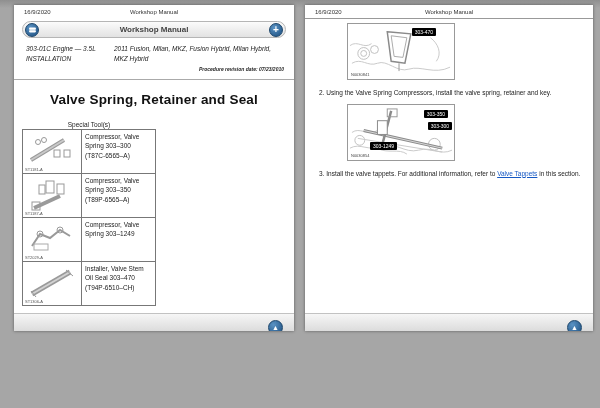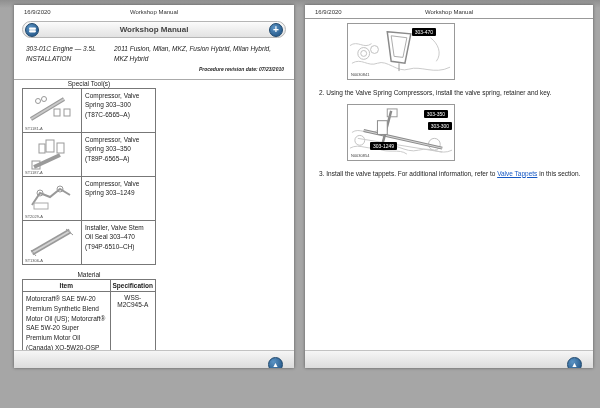--- a/index.html
+++ b/index.html
@@ -1,18 +1,18 @@
 <!DOCTYPE html>
 <html><head>
 <meta charset="utf-8">
 <style>
   * { margin:0; padding:0; box-sizing:border-box; }
   html,body { width:600px; height:408px; }
   body { font-family:"Liberation Sans", sans-serif; background:#a6a6a6; overflow:hidden; }
-  #stage { position:relative; width:600px; height:368px; background:linear-gradient(#8f8f8f, #a6a6a6 8px); }
+  #stage { position:relative; width:600px; height:331px; background:linear-gradient(#8f8f8f, #a6a6a6 8px); }
 
   .page { position:absolute; top:5px; bottom:0; background:#fff; box-shadow:0 0 3px rgba(0,0,0,.45); overflow:hidden; }
   #page-left  { left:14px;  width:280px; }
   #page-right { left:305px; width:288px; }
 
   .page-head { display:flex; align-items:center; padding:4px 10px 2px 10px; font-size:6px; color:#333; }
   .page-head .ph-date { width:60px; }
   .page-head .ph-title { flex:1; text-align:center; }
   .page-head .ph-spacer { width:60px; }
   .ruled { border-bottom:1px solid #999; padding-bottom:3px; }
@@ -91,20 +91,21 @@
         <div>303-01C Engine — 3.5L</div>
         <div>INSTALLATION</div>
       </div>
       <div class="m-right">
         <div>2011 Fusion, Milan, MKZ, Fusion Hybrid, Milan Hybrid, MKZ Hybrid</div>
         <div class="m-rev">Procedure revision date: 07/23/2010</div>
       </div>
     </div>
     <div class="hr"></div>
 
+    <h1 class="doc-title">Valve Spring, Retainer and Seal</h1>
 
     <div class="tbl-caption">Special Tool(s)</div>
     <table class="sheet">
       <tbody>
           <tr>
         <td class="tool-img">
           <svg width="52" height="38" viewBox="0 0 52 38">
             <line x1="5" y1="28" x2="38" y2="8" stroke="#9a9a9a" stroke-width="4"></line>
             <line x1="5" y1="28" x2="38" y2="8" stroke="#c9c9c9" stroke-width="2"></line>
             <rect x="28" y="18" width="6" height="7" fill="none" stroke="#999"></rect>

